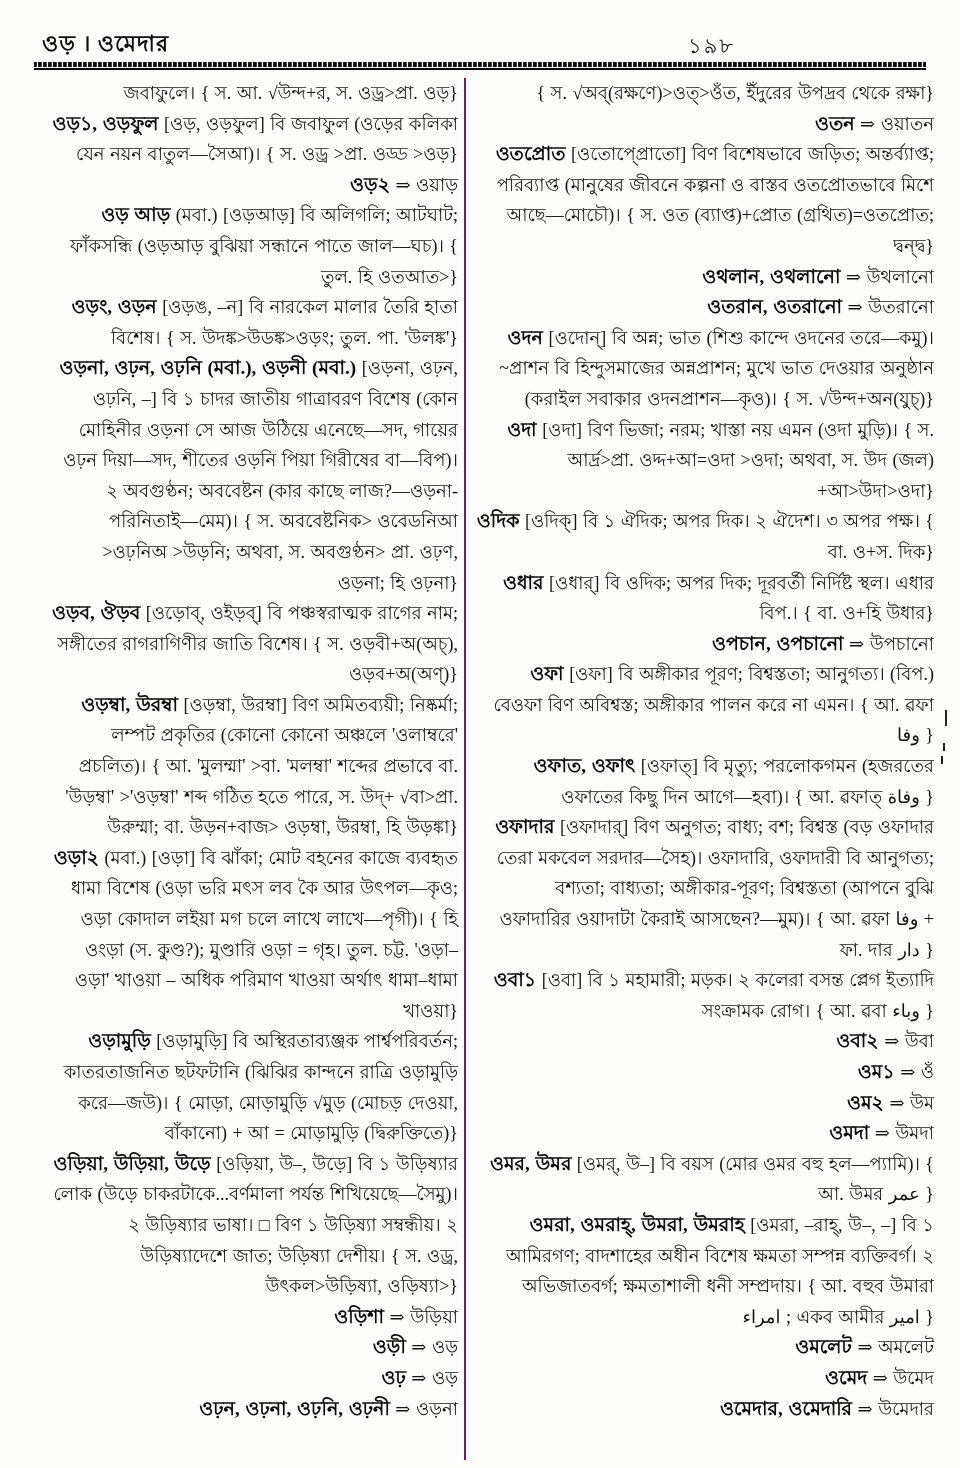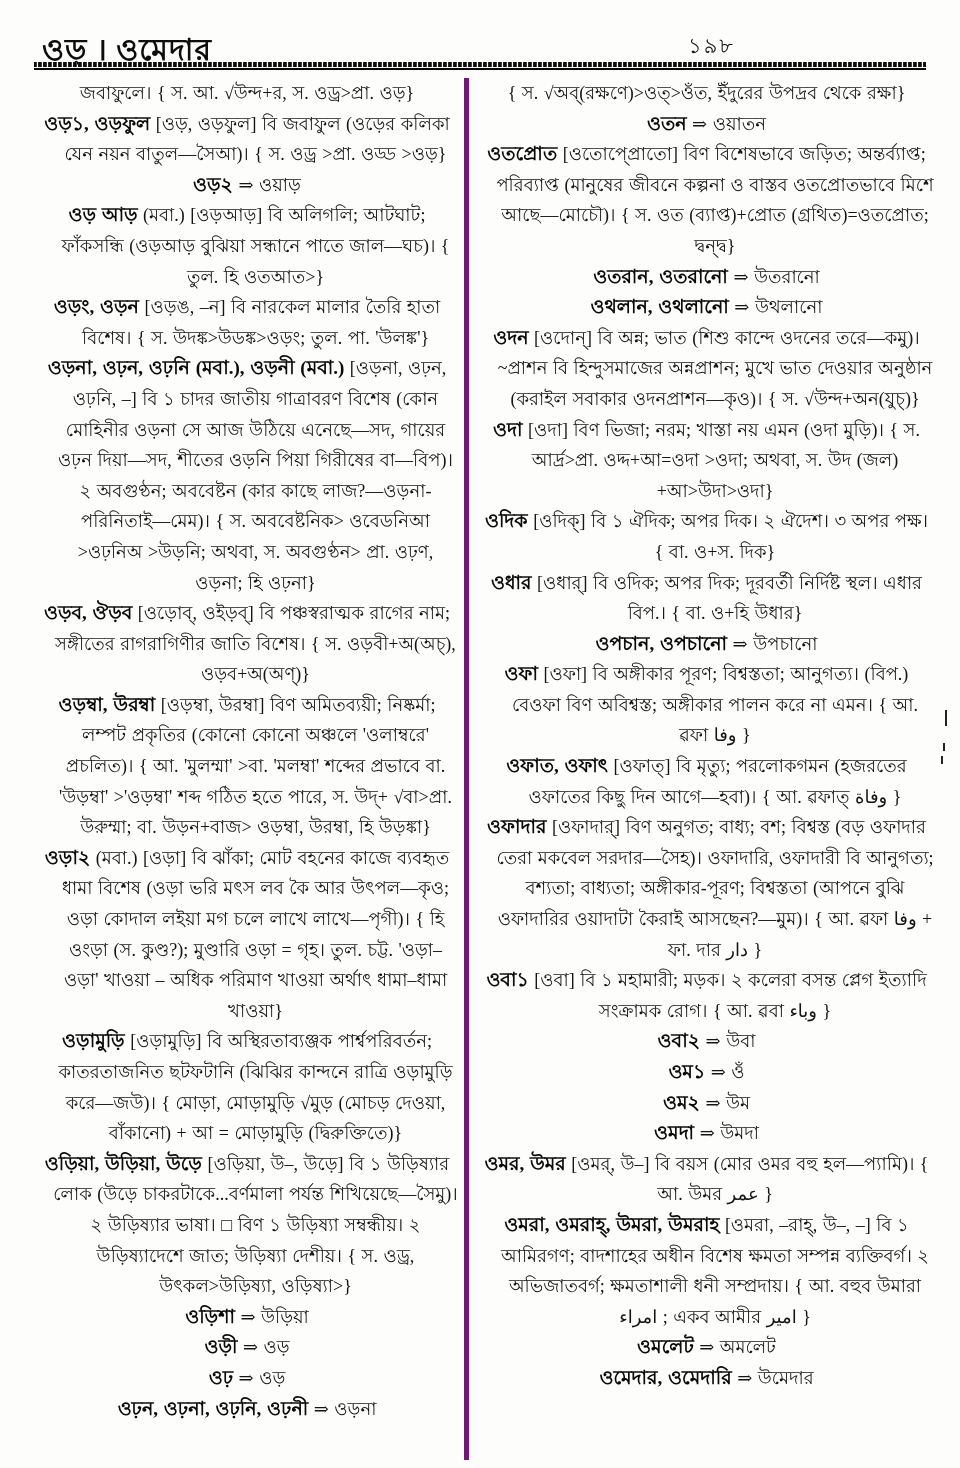--- a/index.html
+++ b/index.html
@@ -8,21 +8,21 @@
     background:#fdfdfb;
     font-family:"Liberation Serif","DejaVu Serif",serif;
     color:#111;
     position:relative;
     overflow:hidden;
   }
   .page{position:absolute;inset:0;}
   .header{position:absolute;top:24px;left:40px;right:30px;height:36px;}
   .guide{
     position:absolute;left:2px;top:2px;
-    font-weight:bold;font-size:30px;letter-spacing:1px;color:#0d0d0d;
+    font-weight:bold;font-size:22px;letter-spacing:1px;color:#0d0d0d;
   }
   .pagenum{
     position:absolute;left:648px;top:6px;
     font-size:21px;color:#161616;letter-spacing:2px;
   }
   .rule{
     position:absolute;top:62px;left:34px;width:892px;height:8px;
     background:
       repeating-linear-gradient(90deg,#0b0b0b 0 2px,#444 2px 3px,rgba(0,0,0,0) 3px 4px,#222 4px 5px),
       linear-gradient(#000,#000);
@@ -31,29 +31,29 @@
     background-repeat:no-repeat;
   }
   .columns{
     position:absolute;top:78px;left:36px;width:898px;height:1382px;
     display:flex;overflow:hidden;
   }
   .col{box-sizing:border-box;}
   .col.left{width:428px;padding-right:6px;}
   .col.right{
     width:470px;
-    border-left:5px solid #701a75;
+    border-left:2px solid #701a75;
     padding-left:10px;
   }
   p.entry{
     margin:0;
     padding-left:17px;text-indent:-17px;
     font-size:18px;line-height:30.6px;
     word-spacing:1px;
-    text-align:center;
+    text-align:right;
   }
   p.entry b.head{font-weight:bold;font-size:19px;color:#0a0a0a;}
   p.entry span.body{color:#141414;}
   .tick{position:absolute;width:2px;background:#222;}
   .tick.t1{left:945px;top:710px;height:16px;}
   .tick.t2{left:943px;top:743px;height:8px;}
   .tick.t3{left:941px;top:756px;height:8px;}
 </style>
 </head>
 <body>
@@ -82,38 +82,39 @@
         <p class="entry"><b class="head">ওড়িয়া, উড়িয়া, উড়ে</b> <span class="body">[ওড়িয়া, উ–, উড়ে] বি ১ উড়িষ্যার লোক (উড়ে চাকরটাকে...বর্ণমালা পর্যন্ত শিখিয়েছে—সৈমু)। ২ উড়িষ্যার ভাষা। □ বিণ ১ উড়িষ্যা সম্বন্ধীয়। ২ উড়িষ্যাদেশে জাত; উড়িষ্যা দেশীয়। { স. ওড্র, উৎকল&gt;উড়িষ্যা, ওড়িষ্যা&gt;}</span></p>
         <p class="entry"><b class="head">ওড়িশা</b> <span class="body">⇒ উড়িয়া</span></p>
         <p class="entry"><b class="head">ওড়ী</b> <span class="body">⇒ ওড়</span></p>
         <p class="entry"><b class="head">ওঢ়</b> <span class="body">⇒ ওড়</span></p>
         <p class="entry"><b class="head">ওঢ়ন, ওঢ়না, ওঢ়নি, ওঢ়নী</b> <span class="body">⇒ ওড়না</span></p>
       </div>
     <div class="col right" id="right-col">
         <p class="entry"><span class="body">{ স. √অব্(রক্ষণে)&gt;ওত্&gt;ওঁত, ইঁদুরের উপদ্রব থেকে রক্ষা}</span></p>
         <p class="entry"><b class="head">ওতন</b> <span class="body">⇒ ওয়াতন</span></p>
         <p class="entry"><b class="head">ওতপ্রোত</b> <span class="body">[ওতোপ্প্রোতো] বিণ বিশেষভাবে জড়িত; অন্তর্ব্যাপ্ত; পরিব্যাপ্ত (মানুষের জীবনে কল্পনা ও বাস্তব ওতপ্রোতভাবে মিশে আছে—মোচৌ)। { স. ওত (ব্যাপ্ত)+প্রোত (গ্রথিত)=ওতপ্রোত; দ্বন্দ্ব}</span></p>
+        <p class="entry"><b class="head">ওথলান, ওথলানো</b> <span class="body">⇒ উথলানো</span></p>
         <p class="entry"><b class="head">ওতরান, ওতরানো</b> <span class="body">⇒ উতরানো</span></p>
-        <p class="entry"><b class="head">ওথলান, ওথলানো</b> <span class="body">⇒ উথলানো</span></p>
         <p class="entry"><b class="head">ওদন</b> <span class="body">[ওদোন্] বি অন্ন; ভাত (শিশু কান্দে ওদনের তরে—কমু)। ~প্রাশন বি হিন্দুসমাজের অন্নপ্রাশন; মুখে ভাত দেওয়ার অনুষ্ঠান (করাইল সবাকার ওদনপ্রাশন—কৃও)। { স. √উন্দ+অন(যুচ্)}</span></p>
         <p class="entry"><b class="head">ওদা</b> <span class="body">[ওদা] বিণ ভিজা; নরম; খাস্তা নয় এমন (ওদা মুড়ি)। { স. আর্দ্র&gt;প্রা. ওদ্দ+আ=ওদা &gt;ওদা; অথবা, স. উদ (জল) +আ&gt;উদা&gt;ওদা}</span></p>
         <p class="entry"><b class="head">ওদিক</b> <span class="body">[ওদিক্] বি ১ ঐদিক; অপর দিক। ২ ঐদেশ। ৩ অপর পক্ষ। { বা. ও+স. দিক}</span></p>
         <p class="entry"><b class="head">ওধার</b> <span class="body">[ওধার্] বি ওদিক; অপর দিক; দূরবর্তী নির্দিষ্ট স্থল। এধার বিপ.। { বা. ও+হি উধার}</span></p>
         <p class="entry"><b class="head">ওপচান, ওপচানো</b> <span class="body">⇒ উপচানো</span></p>
         <p class="entry"><b class="head">ওফা</b> <span class="body">[ওফা] বি অঙ্গীকার পূরণ; বিশ্বস্ততা; আনুগত্য। (বিপ.) বেওফা বিণ অবিশ্বস্ত; অঙ্গীকার পালন করে না এমন। { আ. ৱফা وفا }</span></p>
         <p class="entry"><b class="head">ওফাত, ওফাৎ</b> <span class="body">[ওফাত্] বি মৃত্যু; পরলোকগমন (হজরতের ওফাতের কিছু দিন আগে—হবা)। { আ. ৱফাত্ وفاة }</span></p>
         <p class="entry"><b class="head">ওফাদার</b> <span class="body">[ওফাদার্] বিণ অনুগত; বাধ্য; বশ; বিশ্বস্ত (বড় ওফাদার তেরা মকবেল সরদার—সৈহ)। ওফাদারি, ওফাদারী বি আনুগত্য; বশ্যতা; বাধ্যতা; অঙ্গীকার-পূরণ; বিশ্বস্ততা (আপনে বুঝি ওফাদারির ওয়াদাটা কৈরাই আসছেন?—মুম)। { আ. ৱফা وفا + ফা. দার دار }</span></p>
         <p class="entry"><b class="head">ওবা১</b> <span class="body">[ওবা] বি ১ মহামারী; মড়ক। ২ কলেরা বসন্ত প্লেগ ইত্যাদি সংক্রামক রোগ। { আ. ৱবা وباء }</span></p>
         <p class="entry"><b class="head">ওবা২</b> <span class="body">⇒ উবা</span></p>
         <p class="entry"><b class="head">ওম১</b> <span class="body">⇒ ওঁ</span></p>
         <p class="entry"><b class="head">ওম২</b> <span class="body">⇒ উম</span></p>
         <p class="entry"><b class="head">ওমদা</b> <span class="body">⇒ উমদা</span></p>
         <p class="entry"><b class="head">ওমর, উমর</b> <span class="body">[ওমর্, উ–] বি বয়স (মোর ওমর বহু হল—প্যামি)। { আ. উমর عمر }</span></p>
         <p class="entry"><b class="head">ওমরা, ওমরাহ্, উমরা, উমরাহ</b> <span class="body">[ওমরা, –রাহ্, উ–, –] বি ১ আমিরগণ; বাদশাহের অধীন বিশেষ ক্ষমতা সম্পন্ন ব্যক্তিবর্গ। ২ অভিজাতবর্গ; ক্ষমতাশালী ধনী সম্প্রদায়। { আ. বহুব উমারা امراء ; একব আমীর امير }</span></p>
         <p class="entry"><b class="head">ওমলেট</b> <span class="body">⇒ অমলেট</span></p>
+        <p class="entry"><b class="head">ওমেদ</b> <span class="body">⇒ উমেদ</span></p>
         <p class="entry"><b class="head">ওমেদার, ওমেদারি</b> <span class="body">⇒ উমেদার</span></p>
       </div>
   </div>
 
   <div class="tick t1"></div>
   <div class="tick t2"></div>
   <div class="tick t3"></div>
 
 </div>
 

